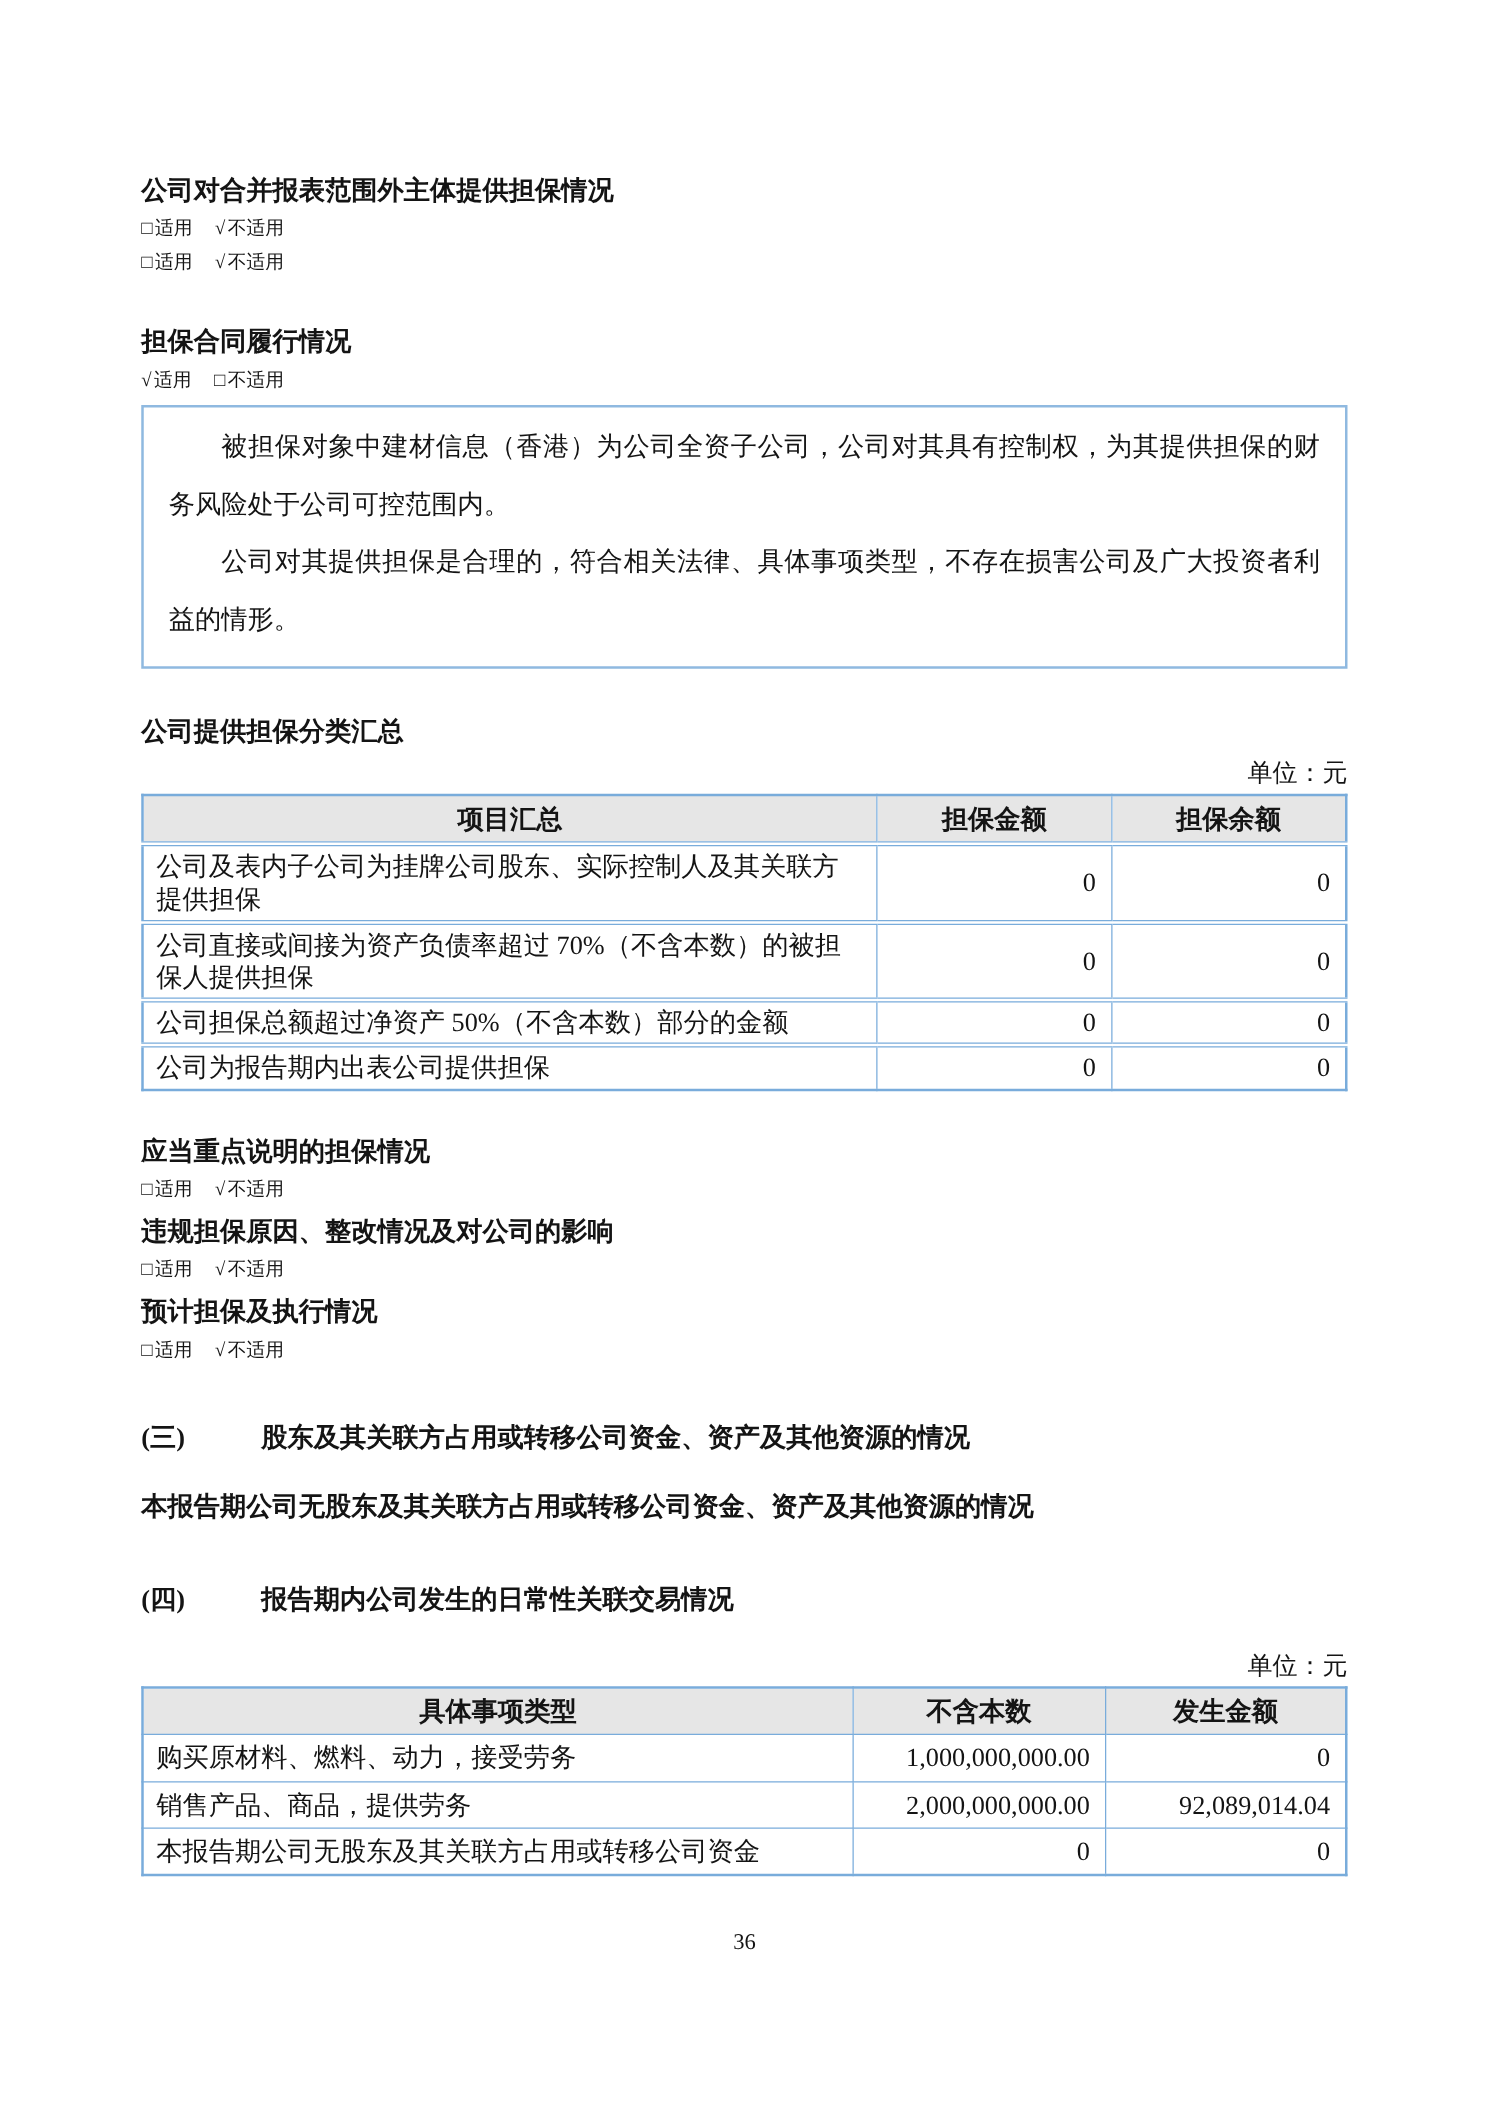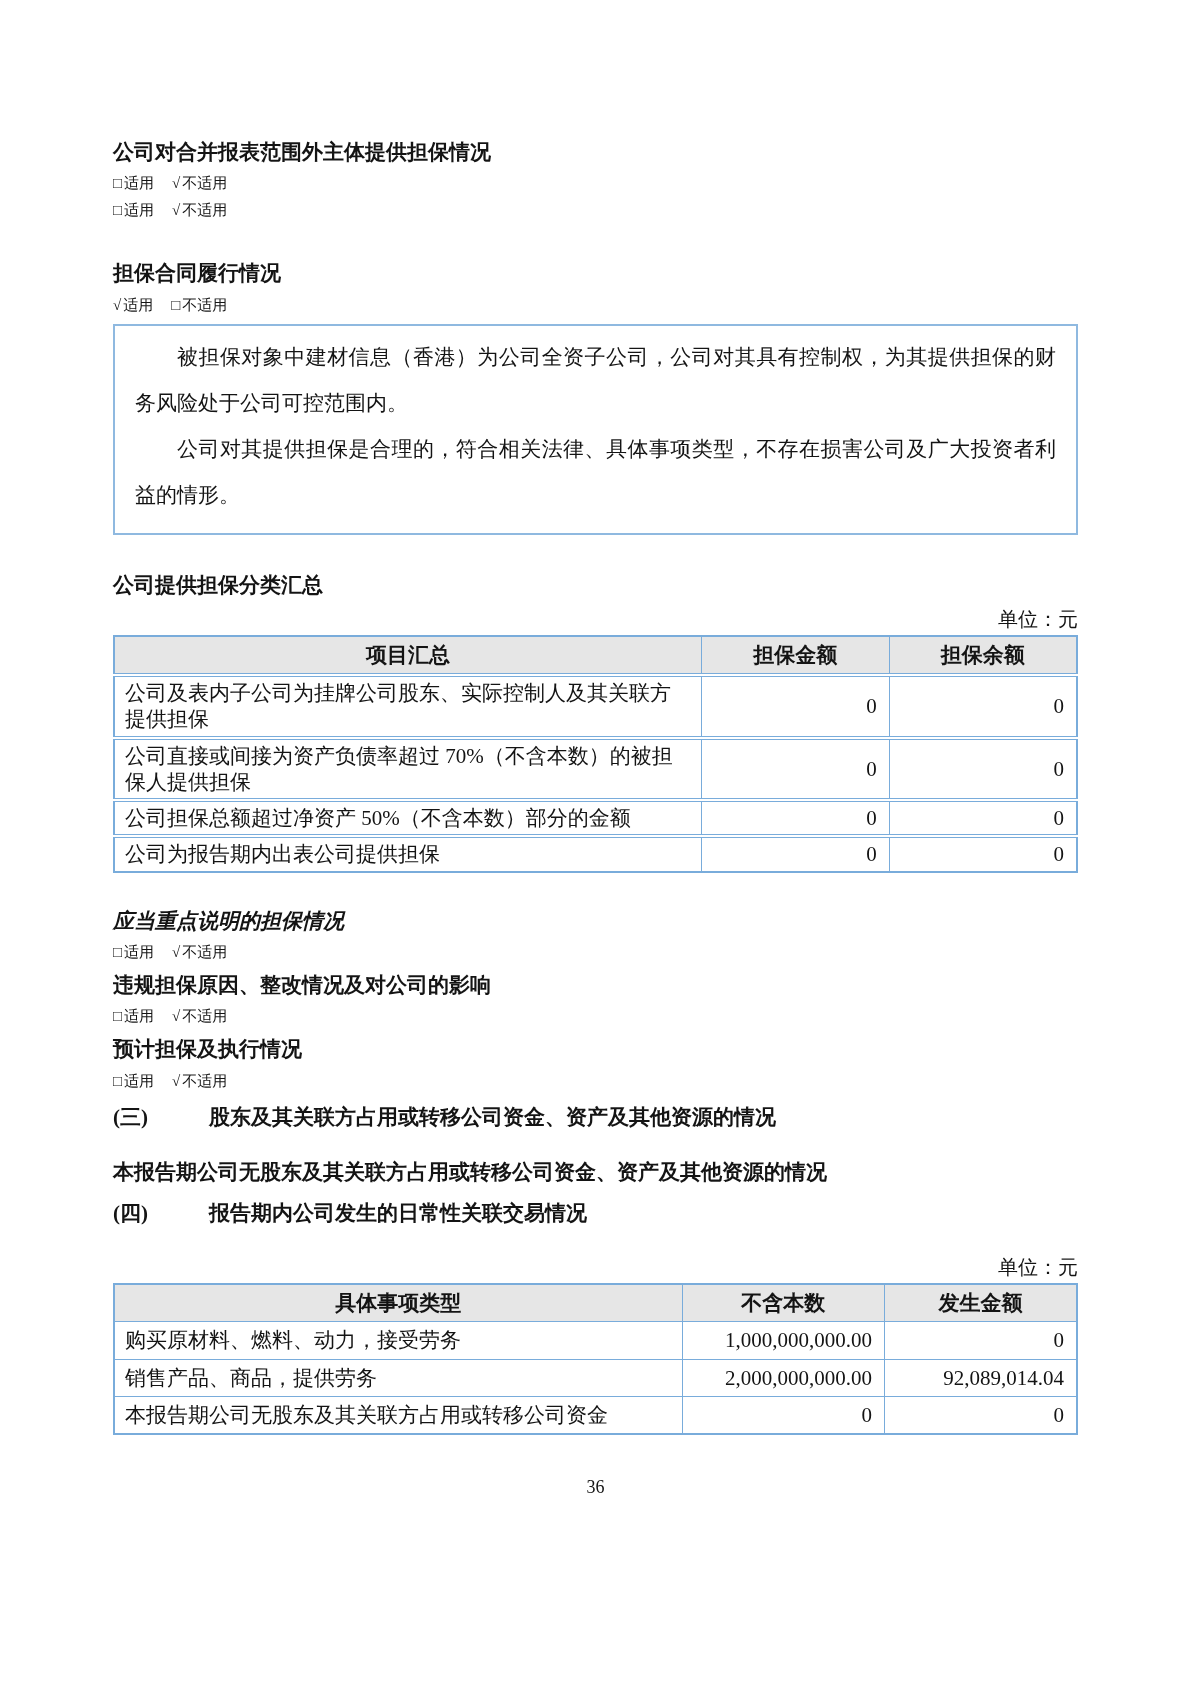--- a/index.html
+++ b/index.html
@@ -49,21 +49,21 @@
     line-height:1.25;
     overflow:hidden;
   }
   .doc-table th {
     background:#E6E6E6; font-weight:bold; text-align:center; padding:5px 8px;
   }
   table.dbl tbody td { border-top:4px double #79ACDB; }
   .doc-table td.num { text-align:right; padding-right:12px; }
   .doc-table td.c1 { text-align:left; }
   .t2 td { padding-top:5px; padding-bottom:5px; }
-  .sec-head { margin-top:11px; }
+  .sec-head { margin-top:44px; }
   .sec-num { display:inline-block; min-width:96px; }
   .note { font-size:21px; font-weight:bold; line-height:1.4; margin:26px 0 0 0; }
   .pagenum {
     text-align:center; font-size:18px; margin-top:42px; line-height:1.2;
   }
 </style>
 </head>
 <body>
 
 <div class="page">
@@ -123,21 +123,21 @@
         <td class="num">0</td>
       </tr>
       <tr>
         <td class="c1">公司为报告期内出表公司提供担保</td>
         <td class="num">0</td>
         <td class="num">0</td>
       </tr>
     </tbody>
   </table>
 
-  <h3 class="h" style="margin-top:34px;font-style:italic;">应当重点说明的担保情况</h3>
+  <h3 class="h" style="margin-top:34px;">应当重点说明的担保情况</h3>
   <p class="checkline">
     <span><span class="chk-glyph">□</span><span>适用</span></span>
     <span class="chk-gap"><span class="chk-glyph">√</span><span>不适用</span></span>
   </p>
 
   <h3 class="h" style="margin-top:8px;">违规担保原因、整改情况及对公司的影响</h3>
   <p class="checkline">
     <span><span class="chk-glyph">□</span><span>适用</span></span>
     <span class="chk-gap"><span class="chk-glyph">√</span><span>不适用</span></span>
   </p>

